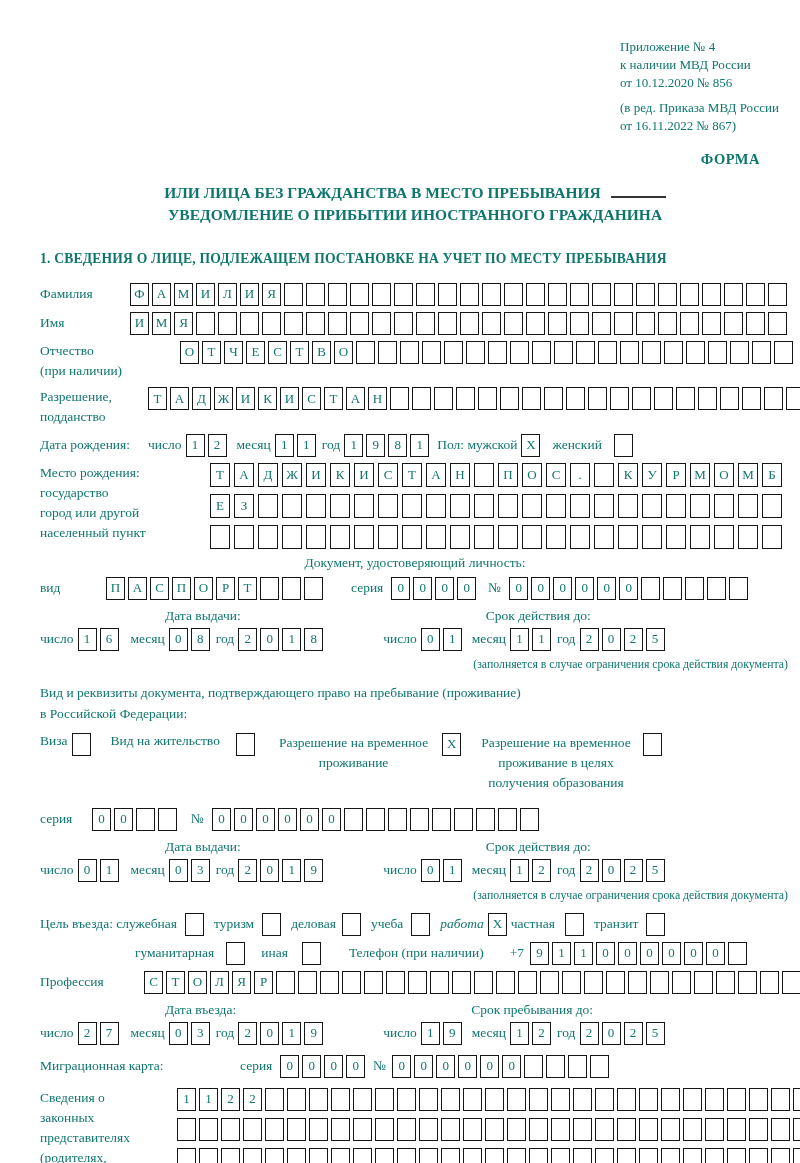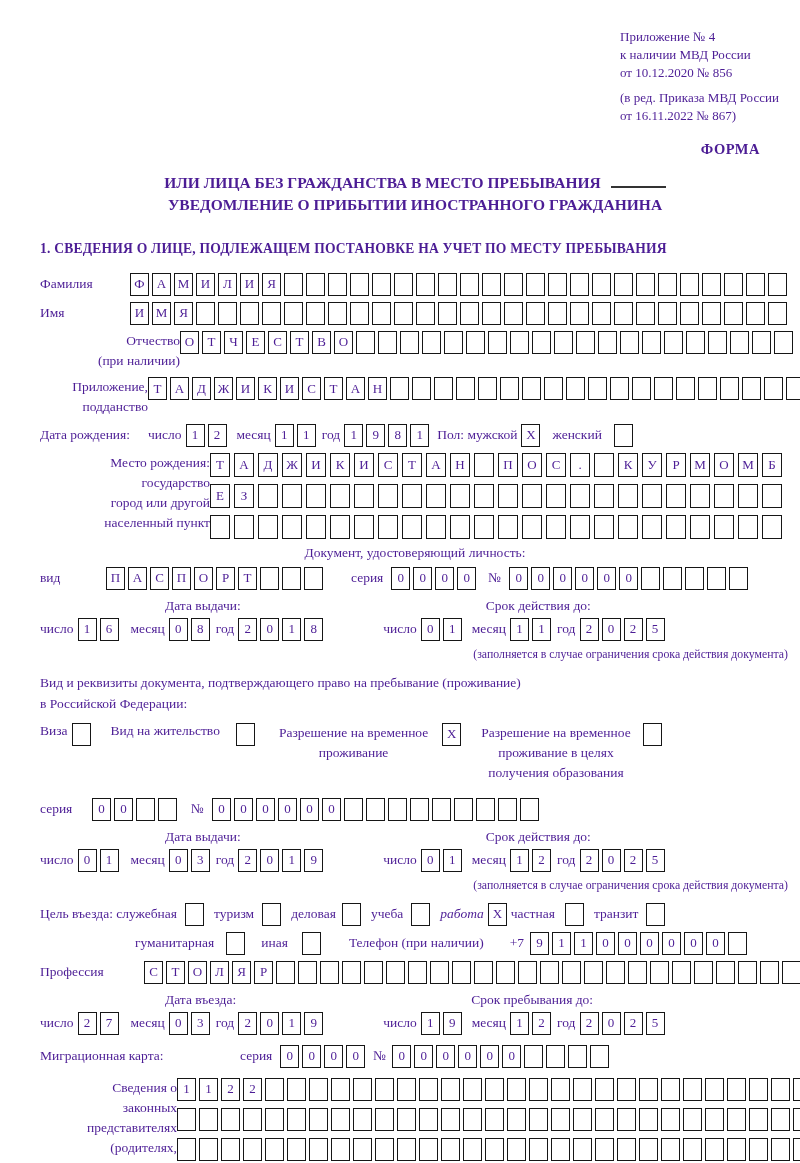--- a/index.html
+++ b/index.html
@@ -1,32 +1,32 @@
 <!DOCTYPE html>
 <html><head>
 <meta charset="utf-8">
 <style>
   html,body{margin:0;padding:0;background:#ffffff;}
   .page{
     width:800px;height:1163px;box-sizing:border-box;
-    padding:28px 10px 16px 40px;
-    font-family:"Liberation Serif", serif;color:#4c1d95;background:#fff;
+    padding:38px 10px 16px 40px;
+    font-family:"Liberation Serif", serif;color:#0f766e;background:#fff;
     overflow:hidden;
   }
   .appendix{margin-left:580px;font-size:13px;line-height:1.38;}
   .appendix .amend{margin-top:7px;}
   .forma{text-align:right;padding-right:30px;font-weight:bold;font-size:14.5px;margin-top:16px;letter-spacing:.5px;}
   .title{text-align:center;font-weight:bold;font-size:15.5px;margin-top:14px;line-height:1.45;}
   .blank-line{display:inline-block;width:55px;border-bottom:2px solid #333;height:12px;margin-left:10px;}
   .sec-heading{font-weight:bold;font-size:13.6px;margin-top:24px;margin-bottom:16px;letter-spacing:.2px;}
 
   .row{display:flex;align-items:center;margin-bottom:6px;font-size:13.5px;}
   .row.top{align-items:flex-start;}
   .lbl{flex:none;}
-  .lbl2{flex:none;line-height:1.5;text-align:right;}
+  .lbl2{flex:none;line-height:1.5;}
   .cells{display:flex;gap:3px;flex:none;}
   .c{
     flex:none;width:19px;height:23px;border:1.6px solid #161616;box-sizing:border-box;
     display:flex;align-items:center;justify-content:center;font-size:13px;background:#fff;
   }
   .wide .c{width:20px;height:24px;}
   .wide{gap:4px;}
   .dg{display:flex;align-items:center;gap:4px;flex:none;}
   .dh{display:flex;font-size:13.5px;margin:8px 0 4px 0;}
   .note{font-size:11.8px;text-align:right;margin:1px 2px 10px 0;}
@@ -167,21 +167,21 @@
         <span class="c"></span>
         <span class="c"></span>
         <span class="c"></span>
         <span class="c"></span>
         <span class="c"></span>
       </span>
   </div>
 
   <div class="row top">
     <span class="lbl2" style="width:108px;">
-      <div>Приложение,</div>
+      <div>Разрешение,</div>
       <div>подданство</div>
     </span>
     <span class="cells">
         <span class="c">Т</span>
         <span class="c">А</span>
         <span class="c">Д</span>
         <span class="c">Ж</span>
         <span class="c">И</span>
         <span class="c">К</span>
         <span class="c">И</span>

